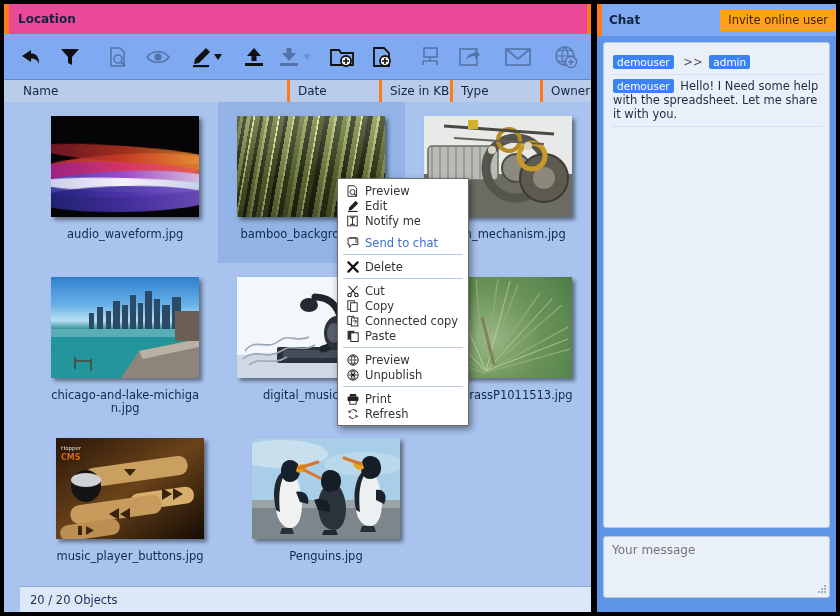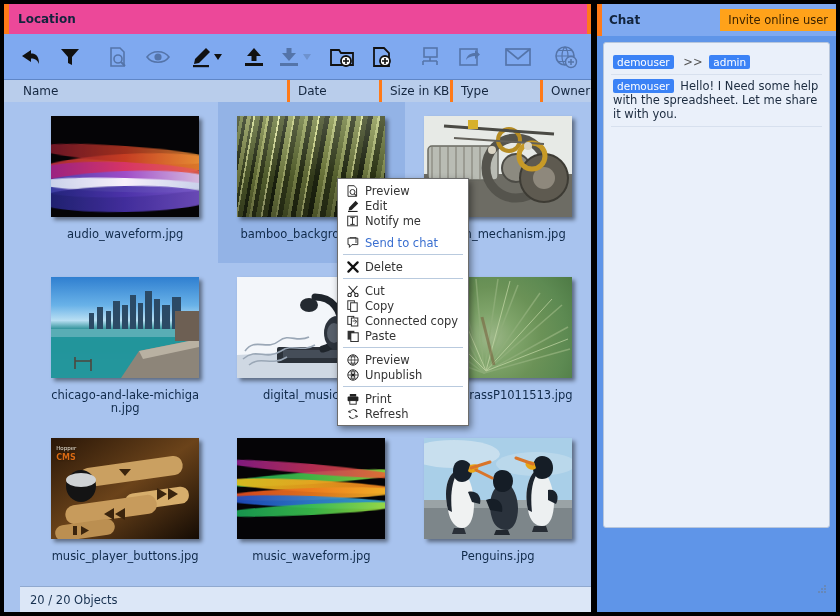--- a/index.html
+++ b/index.html
@@ -414,33 +414,20 @@
               </svg>
               <div class="cmsmark">
                 <span class="t">Hopper</span><br>
                 <span>CMS</span>
               </div>
             </div>
           </div>
           <div class="cap">music_player_buttons.jpg</div>
         </div>
 
-        <div class="cell">
-          <div class="thumbwrap">
-            <div class="thumb wave-dark">
-              <div class="wv" style="top:34px;height:12px;background:linear-gradient(90deg,#0c9f5c,#49c24a,#9adb3c);transform:rotate(-4deg)"></div>
-              <div class="wv" style="top:42px;height:12px;background:linear-gradient(90deg,#e0c21c,#f0a41e,#ef7a1d);transform:rotate(3deg)"></div>
-              <div class="wv" style="top:50px;height:12px;background:linear-gradient(90deg,#e2431f,#ef7a1d,#f5c02a);transform:rotate(-2deg)"></div>
-              <div class="wv" style="top:58px;height:12px;background:linear-gradient(90deg,#1a44c0,#2f7fd0,#37b7c9);transform:rotate(2deg)"></div>
-              <div class="wv" style="top:66px;height:11px;background:linear-gradient(90deg,#129b56,#3cc04c,#b2e03a);transform:rotate(-3deg)"></div>
-              <div class="wv" style="top:26px;height:10px;background:linear-gradient(90deg,#8b1b9c,#d0345f,#ef6c2a);opacity:.85;transform:rotate(5deg)"></div>
-            </div>
-          </div>
-          <div class="cap">music_waveform.jpg</div>
-        </div>
 
         <div class="cell">
           <div class="thumbwrap">
             <div class="thumb penguin">
               <svg width="148" height="101" viewBox="0 0 148 101" style="position:absolute;inset:0">
                 <rect x="0" y="0" width="148" height="64" fill="#a9cfe8"></rect>
                 <ellipse cx="30" cy="16" rx="46" ry="14" fill="#cfe2ef" opacity=".8"></ellipse>
                 <ellipse cx="112" cy="26" rx="40" ry="12" fill="#c2dced" opacity=".7"></ellipse>
                 <rect x="0" y="62" width="148" height="10" fill="#9aa3a6"></rect>
                 <rect x="0" y="70" width="148" height="31" fill="#7d868a"></rect>
@@ -643,20 +630,21 @@
       </div>
 
       <div class="msg">
         <span class="tag">demouser</span>
         <span>Hello! I Need some help with the spreadsheet. Let me share it with you.</span>
       </div>
 
 
     </div>
 
+    <textarea class="chat-input" placeholder="Your message" style=""></textarea>
     <svg class="resize-grip" viewBox="0 0 8 8">
         <g fill="#6f7f93">
           <rect x="6" y="6" width="2" height="2"></rect>
           <rect x="3" y="6" width="2" height="2"></rect>
           <rect x="6" y="3" width="2" height="2"></rect>
           <rect x="0" y="6" width="2" height="2"></rect>
           <rect x="6" y="0" width="2" height="2"></rect>
           <rect x="3" y="3" width="2" height="2"></rect>
         </g>
       </svg>

